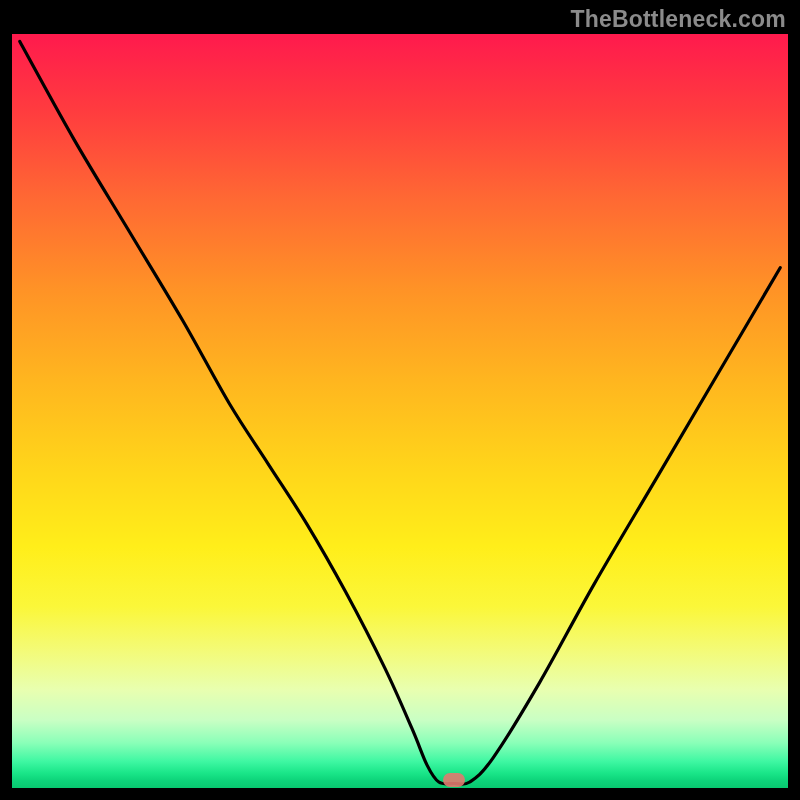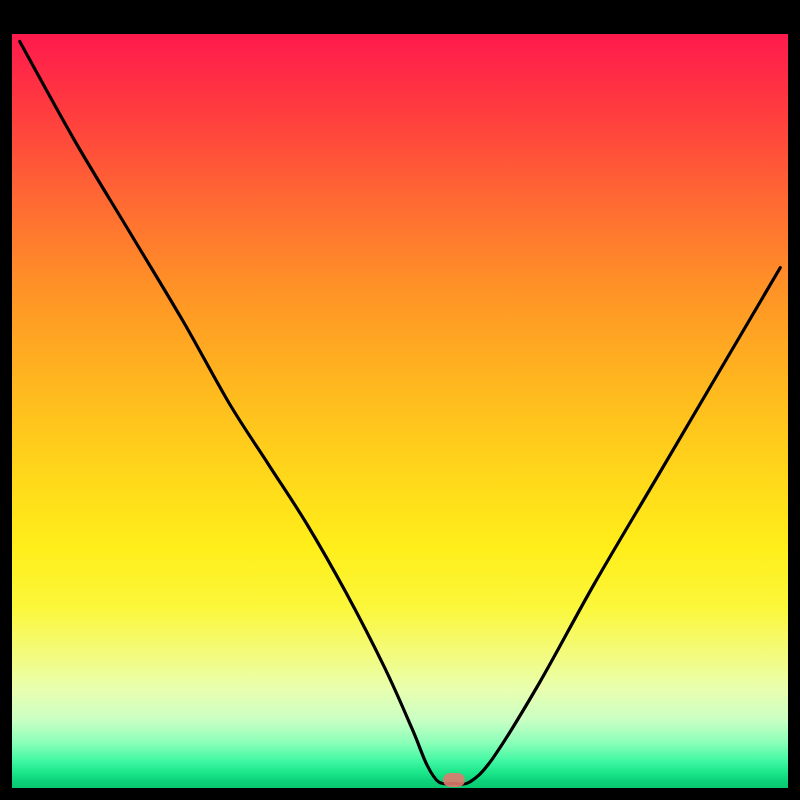--- a/index.html
+++ b/index.html
@@ -51,20 +51,21 @@
     font-size: 23px;
     font-weight: bold;
     color: #8b8b8b;
     letter-spacing: 0.2px;
   }
 </style>
 </head>
 <body>
 
 <div class="outer">
+  <div class="watermark">TheBottleneck.com</div>
 
   <div class="plot">
     <svg class="curve" viewBox="0 0 776 754" preserveAspectRatio="none">
       <path id="curve-path" fill="none" stroke="#000" stroke-width="3.2" stroke-linejoin="round" stroke-linecap="round" d="M 7.8 7.5 C 16.8 23.9, 44.0 74.1, 62.1 105.6 C 80.2 137.0, 98.3 165.9, 116.4 196.0 C 134.5 226.2, 153.9 257.6, 170.7 286.5 C 187.5 315.4, 203.1 345.6, 217.3 369.5 C 231.5 393.3, 243.1 409.7, 256.1 429.8 C 269.0 449.9, 281.9 468.7, 294.9 490.1 C 307.8 511.5, 320.7 534.1, 333.7 558.0 C 346.6 581.8, 361.5 610.7, 372.5 633.4 C 383.5 656.0, 392.5 677.3, 399.6 693.7 C 406.8 710.0, 410.6 722.3, 415.2 731.4 C 419.7 740.4, 422.3 745.0, 426.8 748.0 C 431.3 751.0, 437.1 749.5, 442.3 749.5 C 447.5 749.5, 451.4 752.2, 457.8 748.0 C 464.3 743.7, 469.5 740.4, 481.1 723.8 C 492.8 707.3, 510.9 677.3, 527.7 648.4 C 544.5 619.5, 562.6 584.3, 582.0 550.4 C 601.4 516.5, 623.4 480.0, 644.1 444.9 C 664.8 409.7, 685.5 374.5, 706.2 339.3 C 726.9 304.1, 757.9 251.3, 768.2 233.7"></path>
     </svg>
     <div class="marker" id="marker" style="left: 431.32px; top: 739.46px;"></div>
   </div>
 </div>
 
 </body></html>

